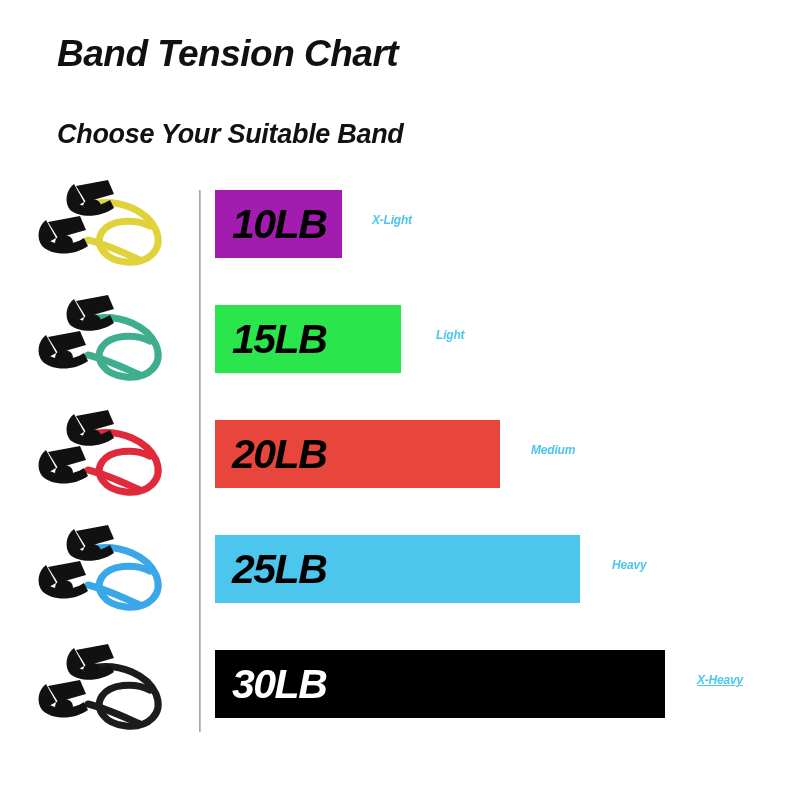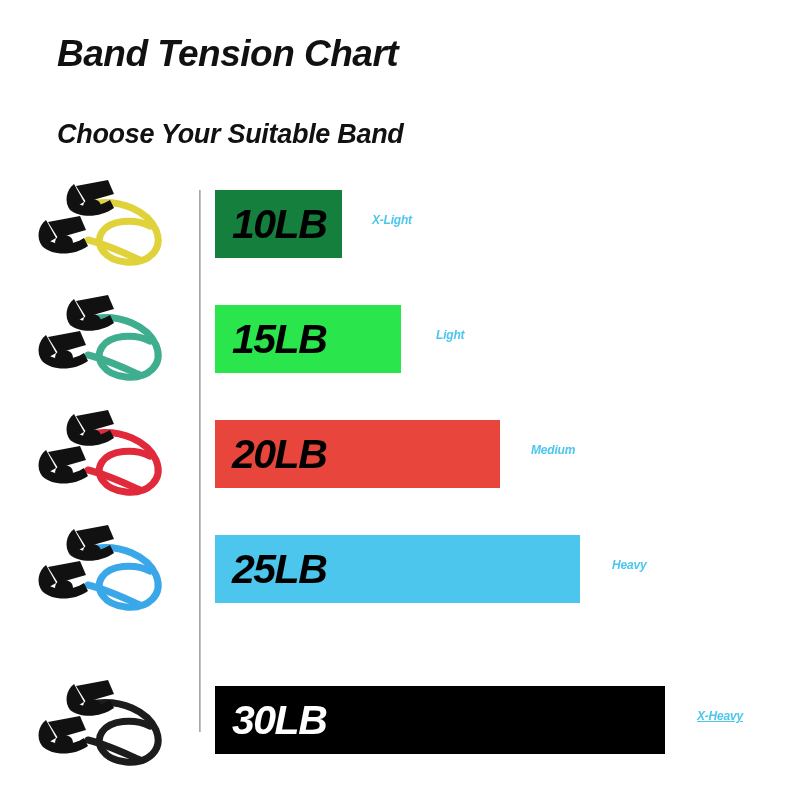--- a/index.html
+++ b/index.html
@@ -122,21 +122,21 @@
           <path d="M44 16 C 36 22, 34 34, 40 42 L54 34 Z"></path>
           <ellipse cx="62" cy="38" rx="9" ry="7"></ellipse>
           <path d="M18 54 L50 48 L56 62 L28 70 Z"></path>
           <path d="M16 52 C 8 58, 6 70, 12 78 L26 70 Z"></path>
           <ellipse cx="34" cy="74" rx="9" ry="7"></ellipse>
           <path d="M12 78 C 22 88, 44 88, 58 78 L54 70 C 42 78, 24 78, 16 70 Z"></path>
           <path d="M40 42 C 50 50, 70 50, 84 40 L80 32 C 68 40, 52 40, 46 34 Z"></path>
         </g>
       </svg>
     </div>
-    <div class="bar" style="top:22px;width:127px;height:68px;background:#15803d;">
+    <div class="bar" style="top:22px;width:127px;height:68px;background:#a21caf;">
       <span class="bar-label" style="color:#000000;">10LB</span>
     </div>
     <div class="level" style="left:372px;top:45px;">X-Light</div>
   </div>
 
   <div class="row" style="top:283px;height:114px;">
     <div class="band-photo" style="top:0px;">
       <svg viewBox="0 0 165 112" xmlns="http://www.w3.org/2000/svg">
         <g fill="none" stroke="#3fae8e" stroke-width="7" stroke-linecap="round">
           <path d="M60 36 C 92 30, 118 44, 126 62 C 134 82, 118 96, 96 94 C 74 92, 64 76, 72 64 C 80 52, 104 50, 120 58"></path>
@@ -203,21 +203,21 @@
           <path d="M40 42 C 50 50, 70 50, 84 40 L80 32 C 68 40, 52 40, 46 34 Z"></path>
         </g>
       </svg>
     </div>
     <div class="bar" style="top:22px;width:365px;height:68px;background:#4cc6ec;">
       <span class="bar-label" style="color:#000000;">25LB</span>
     </div>
     <div class="level" style="left:612px;top:45px;">Heavy</div>
   </div>
 
-  <div class="row" style="top:664px;height:120px;">
+  <div class="row" style="top:628px;height:120px;">
     <div class="band-photo" style="top:4px;">
       <svg viewBox="0 0 165 112" xmlns="http://www.w3.org/2000/svg">
         <g fill="none" stroke="#1c1c1c" stroke-width="7" stroke-linecap="round">
           <path d="M60 36 C 92 30, 118 44, 126 62 C 134 82, 118 96, 96 94 C 74 92, 64 76, 72 64 C 80 52, 104 50, 120 58"></path>
           <path d="M58 72 C 76 76, 96 86, 110 92"></path>
         </g>
         <g fill="#111111">
           <path d="M46 18 L78 12 L84 26 L56 34 Z"></path>
           <path d="M44 16 C 36 22, 34 34, 40 42 L54 34 Z"></path>
           <ellipse cx="62" cy="38" rx="9" ry="7"></ellipse>

